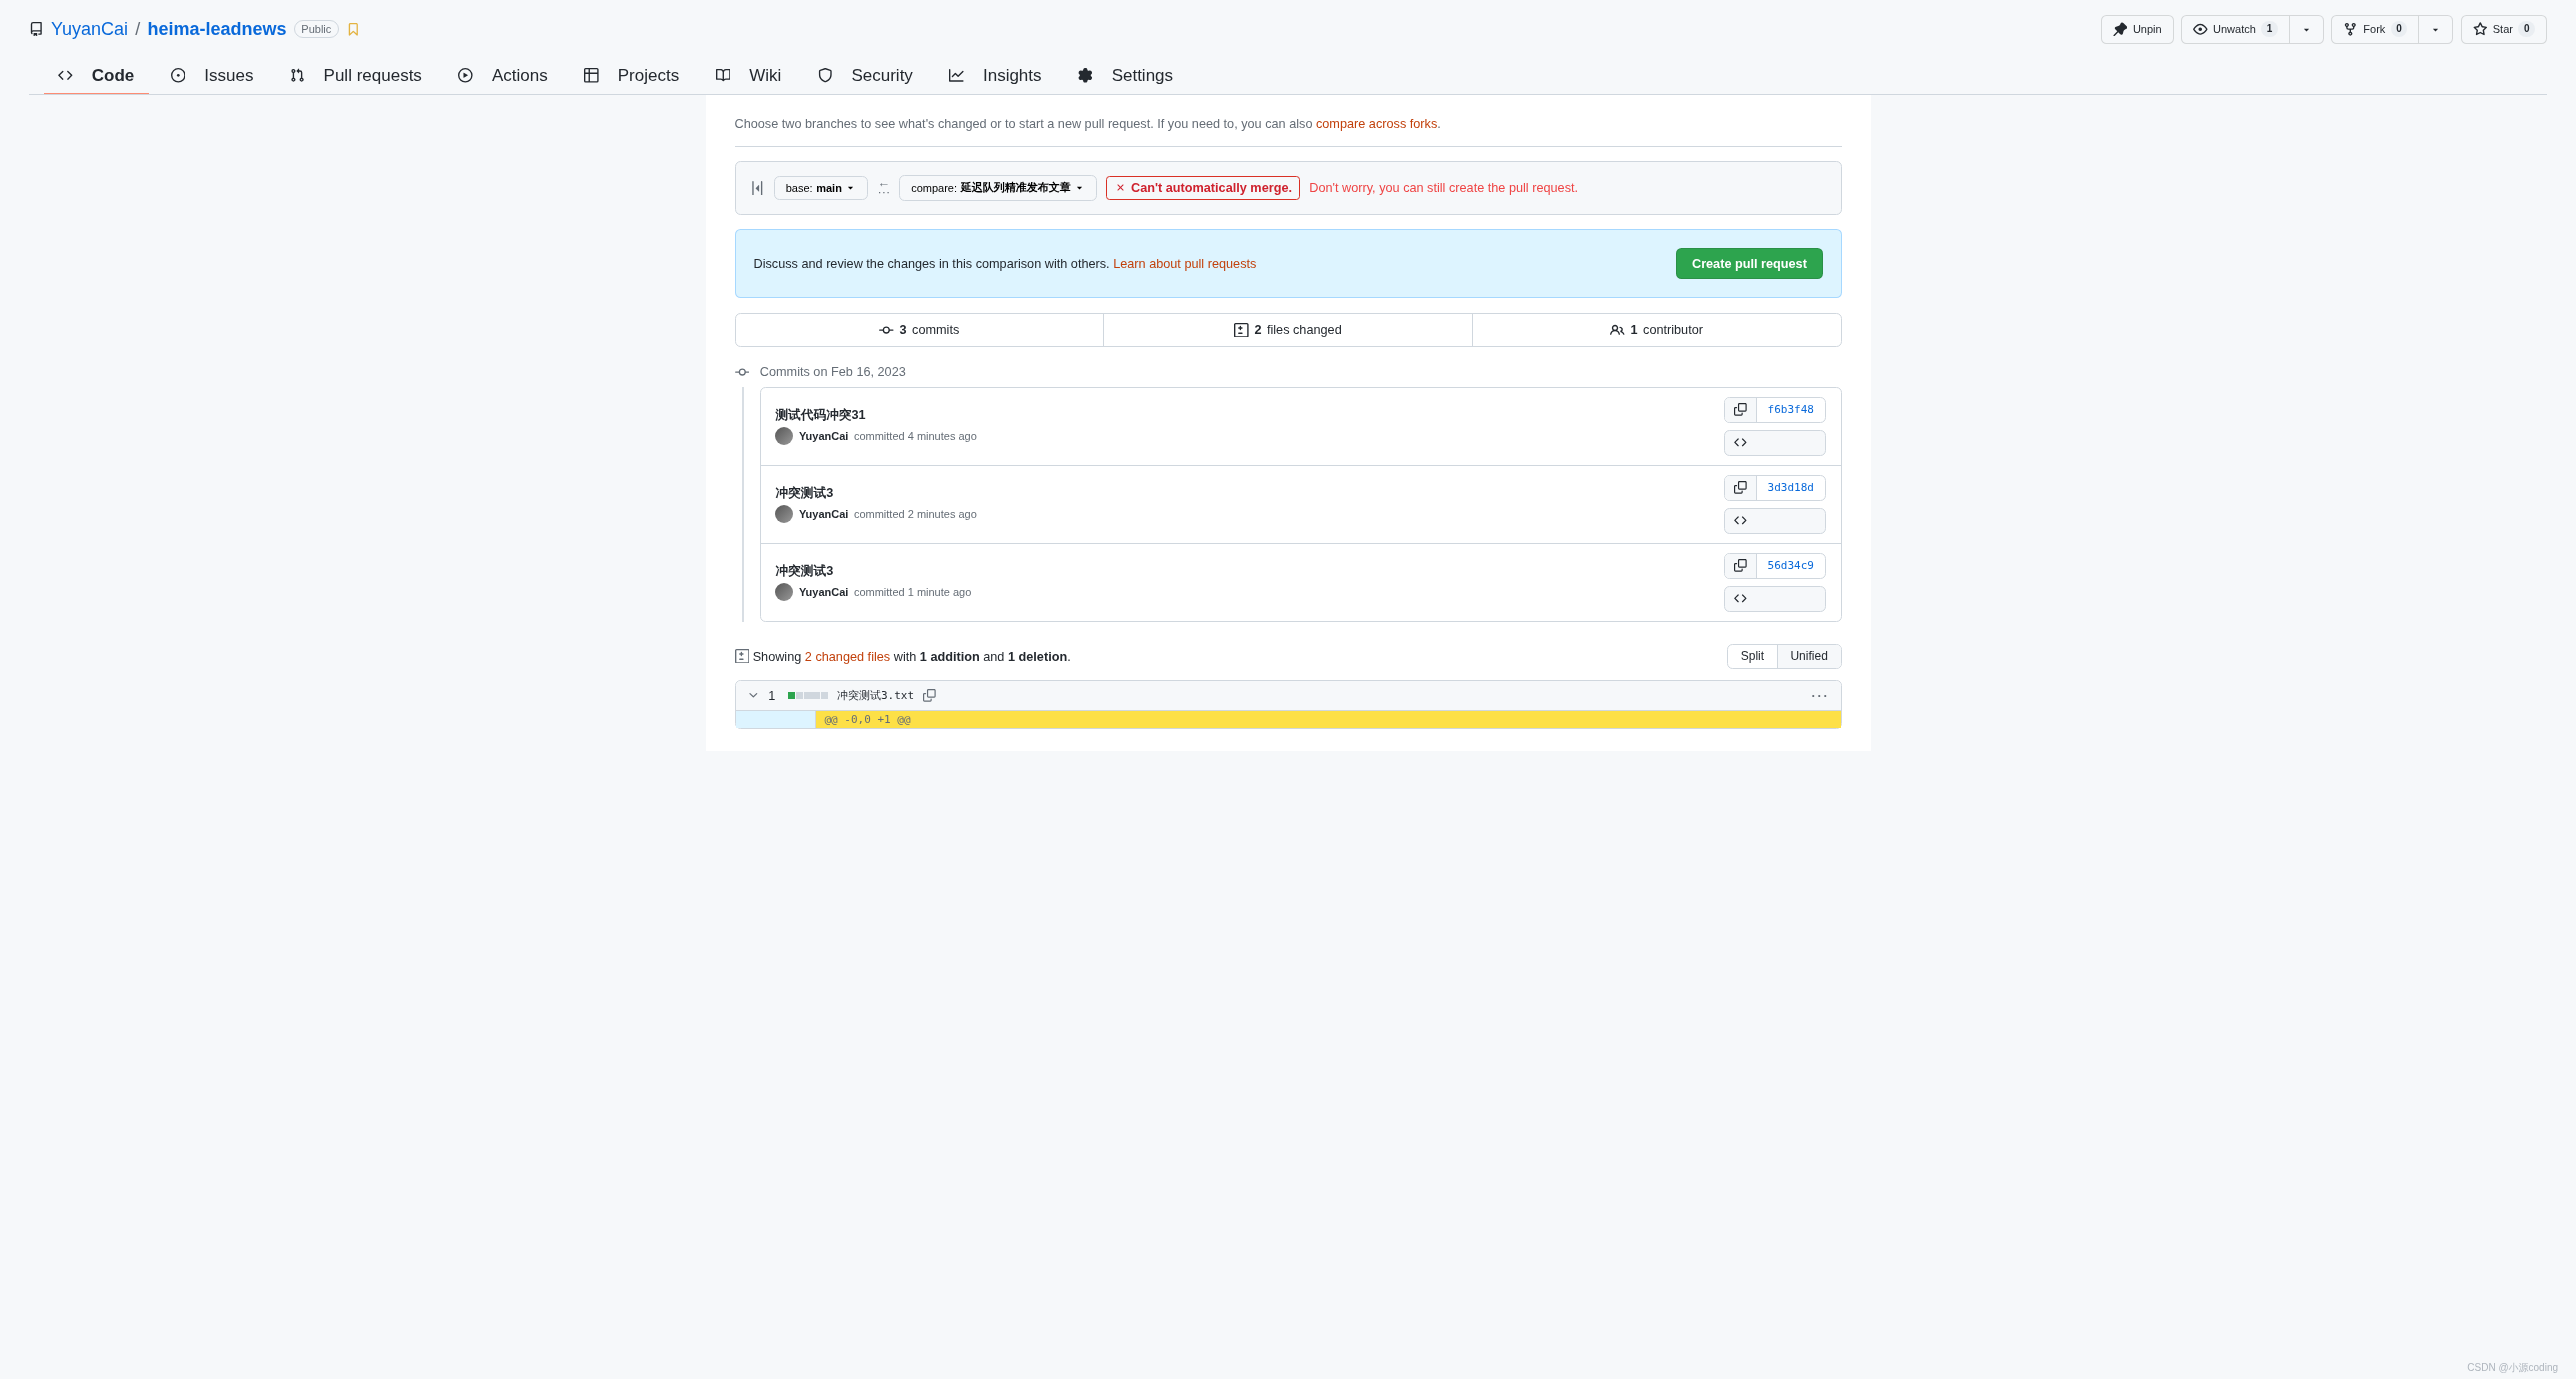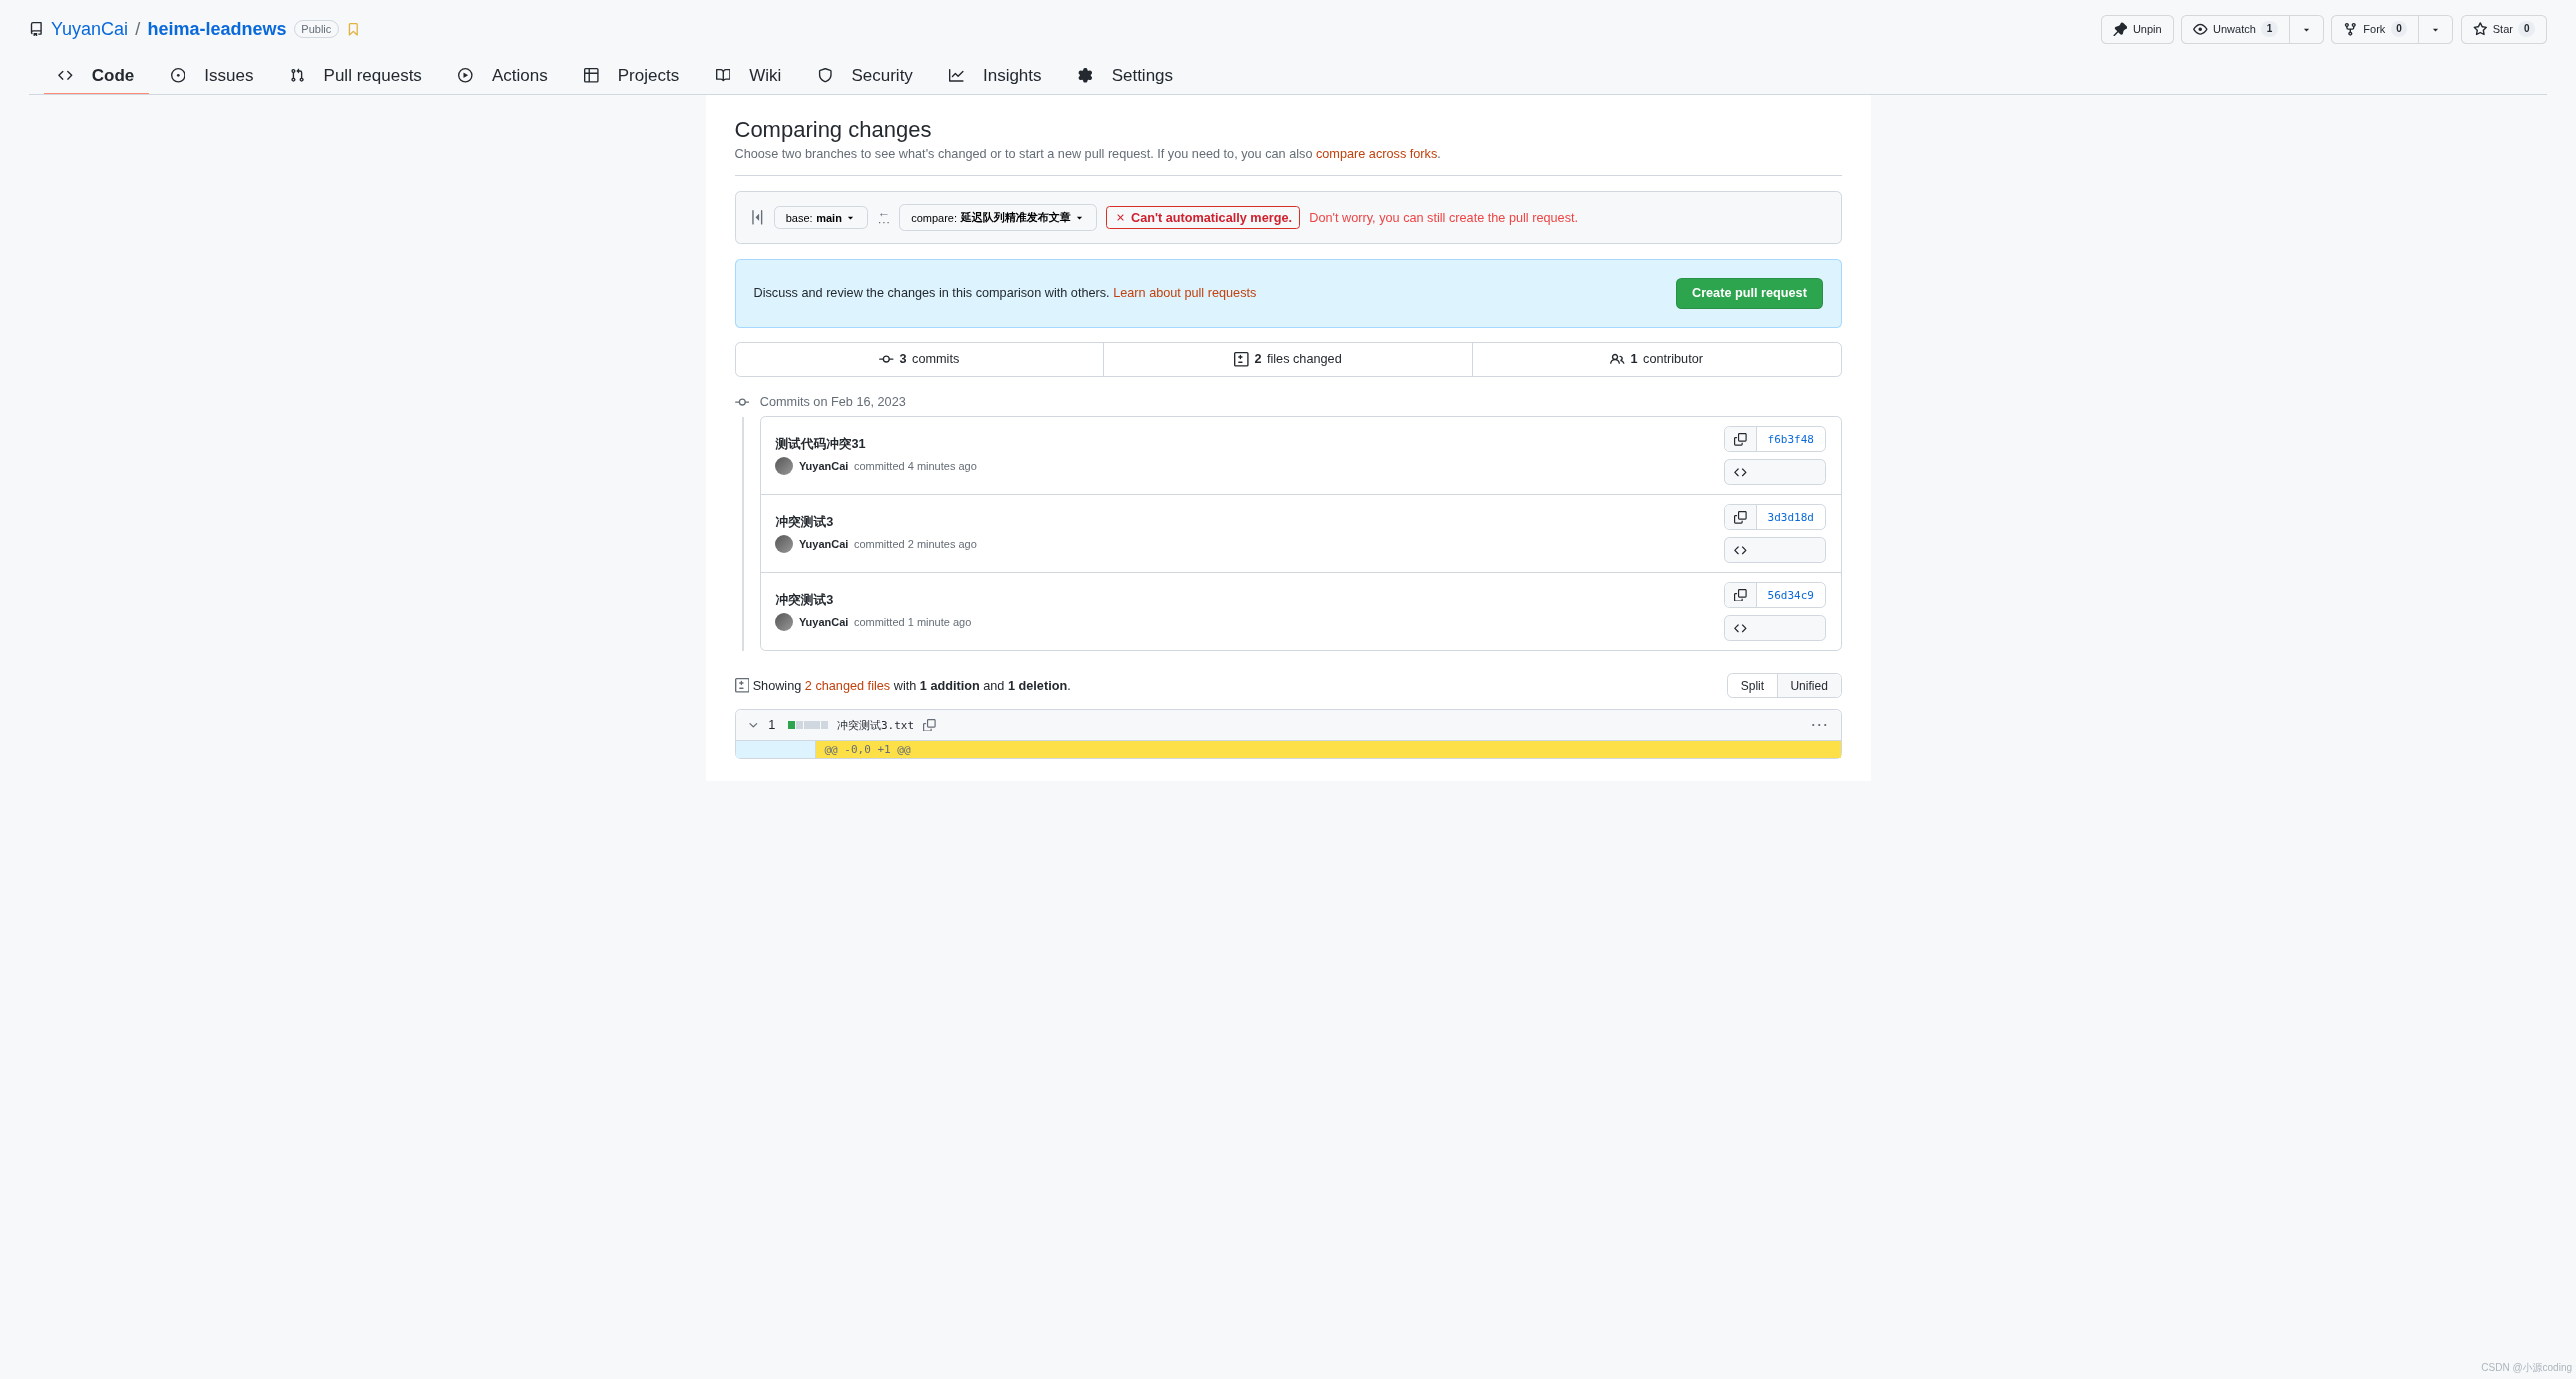--- a/index.html
+++ b/index.html
@@ -61,21 +61,21 @@
     .view-toggle .vt.active { background: #f6f8fa; }
     .view-toggle .vt + .vt { border-left: 0.9px solid #d0d7de; }
     .file-box { border: 0.9px solid #d0d7de; border-radius: 5.5px; }
     .file-header { display: flex; align-items: center; justify-content: space-between; padding: 7.3px 11px; background: #f6f8fa; border-bottom: 0.9px solid #d0d7de; border-radius: 5.5px 5.5px 0 0; }
     .file-header-left { display: flex; align-items: center; gap: 9px; }
     .file-name { font-family: ui-monospace, SFMono-Regular, Menlo, monospace; font-size: 11px; }
     .kebab { font-weight: bold; letter-spacing: 1.8px; color: #656d76; cursor: pointer; }
     .hunk-row { display: flex; font-family: ui-monospace, SFMono-Regular, Menlo, monospace; font-size: 11px; }
     .hunk-gutter { width: 80px; background: #ddf4ff; border-right: 0.9px solid #d0d7de; }
     .hunk-text { flex: 1; background: #fde047; color: #656d76; padding: 1.8px 9px; }
-    .watermark { position: fixed; right: 4px; bottom: 3.6px; font-size: 10px; color: #aeb5bd; }
+    .watermark { position: fixed; right: 18px; bottom: 3.6px; font-size: 10px; color: #aeb5bd; }
     svg { fill: currentColor; }
     .octicon { display: inline-block; vertical-align: text-bottom; }
   </style>
 </head>
 <body>
 
 <div class="repo-header">
   <div class="repo-title-row">
     <div class="title-left">
       <svg class="octicon" width="14.6" height="14.6" viewBox="0 0 16 16">
@@ -186,21 +186,20 @@
     <div class="repo-nav-item">
         <svg class="octicon" width="14.6" height="14.6" viewBox="0 0 16 16">
           <path d="M8 0a8.2 8.2 0 0 1 .701.031C9.444.095 9.99.645 10.16 1.29l.288 1.107c.018.066.079.158.212.224.231.114.454.243.668.386.123.082.233.09.299.071l1.103-.303c.644-.176 1.392.021 1.82.63.27.385.506.792.704 1.218.315.675.111 1.422-.364 1.891l-.814.806c-.049.048-.098.147-.088.294.016.257.016.515 0 .772-.01.147.038.246.088.294l.814.806c.475.469.679 1.216.364 1.891a7.977 7.977 0 0 1-.704 1.217c-.428.61-1.176.807-1.82.63l-1.102-.302c-.067-.019-.177-.011-.3.071a5.909 5.909 0 0 1-.668.386c-.133.066-.194.158-.211.224l-.29 1.106c-.168.646-.715 1.196-1.458 1.26a8.006 8.006 0 0 1-1.402 0c-.743-.064-1.289-.614-1.458-1.26l-.289-1.106c-.018-.066-.079-.158-.212-.224a5.738 5.738 0 0 1-.668-.386c-.123-.082-.233-.09-.299-.071l-1.103.303c-.644.176-1.392-.021-1.82-.63a8.12 8.12 0 0 1-.704-1.218c-.315-.675-.111-1.422.363-1.891l.815-.806c.05-.048.098-.147.088-.294a6.214 6.214 0 0 1 0-.772c.01-.147-.038-.246-.088-.294l-.815-.806C.635 6.045.431 5.298.746 4.623a7.92 7.92 0 0 1 .704-1.217c.428-.61 1.176-.807 1.82-.63l1.102.302c.067.019.177.011.3-.071.214-.143.437-.272.668-.386.133-.066.194-.158.211-.224l.29-1.106C6.009.645 6.556.095 7.299.03 7.53.01 7.764 0 8 0Zm2 8a2 2 0 1 1-4 0 2 2 0 0 1 4 0Z"></path>
         </svg>
         <span>Settings</span>
       </div>
   </nav>
 </div>
 
 <div class="container">
-  <h1 class="page-title">Comparing changes</h1>
   <div class="page-sub">
     <span>Choose two branches to see what's changed or to start a new pull request. If you need to, you can also </span><a>compare across forks</a><span>.</span>
   </div>
 
   <div class="range-editor">
     <svg class="octicon" width="14.6" height="14.6" viewBox="0 0 16 16" style="color:#656d76">
         <path d="M9.573 4.427 6.177 7.823a.25.25 0 0 0 0 .354l3.396 3.396a.25.25 0 0 0 .427-.177V4.604a.25.25 0 0 0-.427-.177ZM12.75 0a.75.75 0 0 1 .75.75v14.5a.75.75 0 0 1-1.5 0V.75a.75.75 0 0 1 .75-.75ZM2.5.75a.75.75 0 0 1 1.5 0v14.5a.75.75 0 0 1-1.5 0Z"></path>
       </svg>
     <button class="range-btn">
       <span>base: </span>

